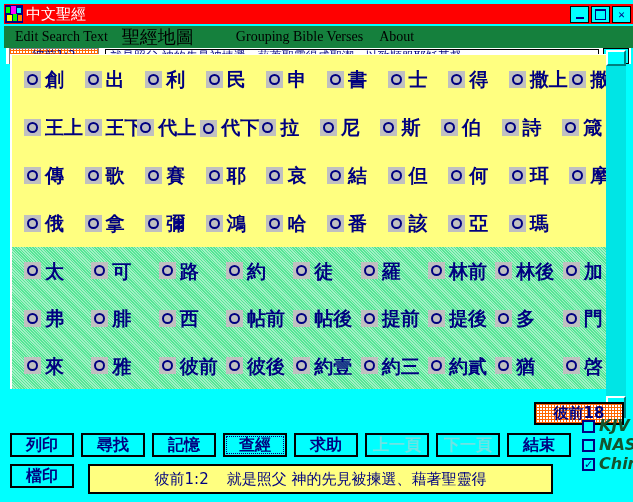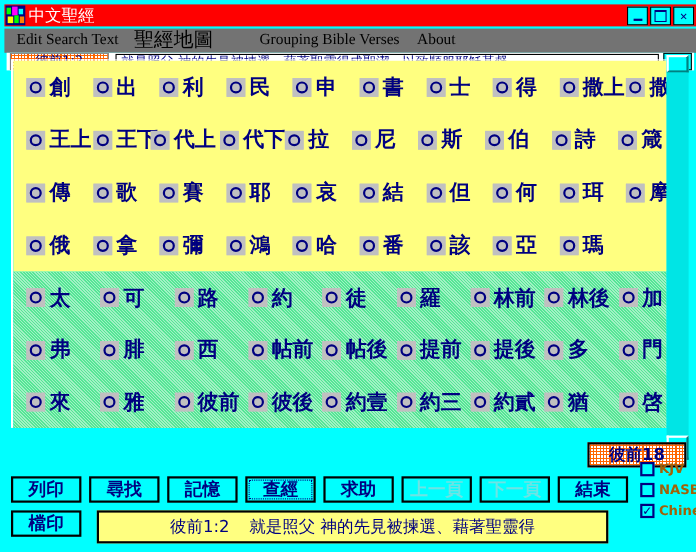--- a/index.html
+++ b/index.html
@@ -34,21 +34,21 @@
   .wbtn{width:17px;height:15px;background:#00ffff;border:1px solid #000000;
     display:flex;align-items:center;justify-content:center;
     font-size:11px;line-height:11px;color:#000080;font-weight:bold;
     font-family:"DejaVu Sans Mono","Liberation Mono",monospace;}
   .wbtn .minglyph{display:block;width:8px;height:2px;background:#000080;margin-top:7px;}
   .wbtn .maxglyph{display:block;width:9px;height:8px;border:1px solid #000080;border-top-width:2px;}
 
   
   .menubar{
     position:absolute;left:2px;top:24px;width:629px;height:22px;
-    background:#737373;display:flex;align-items:center;
+    background:#15803d;display:flex;align-items:center;
   }
   .menu-item{
     color:#000000;font-size:14px;line-height:16px;white-space:nowrap;
     font-family:"Liberation Serif","DejaVu Serif",serif;
     padding:0 0px;cursor:default;
   }
   .mi-1{margin-left:11px;}
   .mi-2{margin-left:14px;font-family:"DejaVu Sans","Liberation Sans",sans-serif;font-size:18px;}
   .mi-3{margin-left:42px;text-align:right;}
   .mi-4{margin-left:16px;}
@@ -157,22 +157,22 @@
   .btn.disabled{color:#6fe3e3;}
   .checks{margin-left:4px;display:flex;flex-direction:column;gap:2px;justify-content:flex-start;}
   .chkline{display:flex;align-items:center;height:17px;}
   .chkbox{
     width:13px;height:13px;box-sizing:border-box;background:#00ffff;
     border:2px solid #000080;display:flex;align-items:center;justify-content:center;
     flex:0 0 auto;
   }
   .chkbox .tick{display:block;color:#000080;font-size:11px;line-height:9px;
     font-family:"DejaVu Sans","Liberation Sans",sans-serif;font-weight:bold;}
-  .chklabel{margin-left:4px;color:#a16207;font-size:12px;line-height:14px;
-    font-family:"DejaVu Sans","Liberation Sans",sans-serif;font-weight:bold;white-space:nowrap;}
+  .chklabel{margin-left:4px;color:#14532d;font-size:16px;line-height:14px;
+    font-family:"DejaVu Sans","Liberation Sans",sans-serif;font-weight:bold;white-space:nowrap;font-style:italic;}
 
   
   .bottomrow{position:absolute;left:8px;top:462px;width:620px;height:32px;display:flex;align-items:flex-start;}
   .verse-box{
     margin-left:7px;width:465px;height:30px;box-sizing:border-box;
     background:#ffff80;border:2px solid #000000;
     color:#000080;font-size:15px;line-height:26px;text-align:center;
     font-family:"DejaVu Sans","Liberation Sans",sans-serif;
     overflow:hidden;white-space:nowrap;
   }
@@ -293,21 +293,21 @@
               <span></span>
             </div>
             <div class="blabel">王下</div>
           </div>
           <div class="bookbtn" style="width: 55px; padding-left: 4px; box-sizing: border-box;">
             <div class="radio">
               <span></span>
             </div>
             <div class="blabel">代上</div>
           </div>
-          <div class="bookbtn" style="width: 59px; padding-left: 12px; box-sizing: border-box;">
+          <div class="bookbtn" style="width: 59px; padding-left: 12px; box-sizing: border-box; align-items: flex-end;">
             <div class="radio">
               <span></span>
             </div>
             <div class="blabel">代下</div>
           </div>
           <div class="bookbtn" style="width: 60.6px; padding-left: 12px; box-sizing: border-box;">
             <div class="radio">
               <span></span>
             </div>
             <div class="blabel">拉</div>

